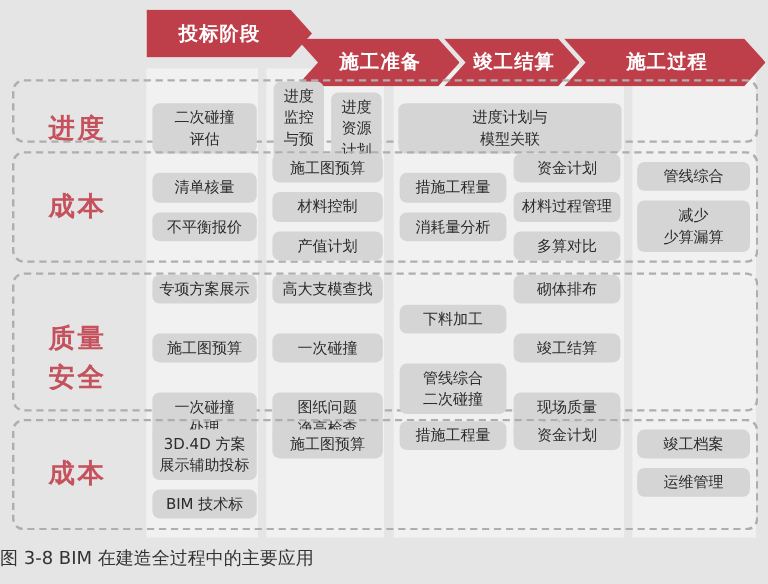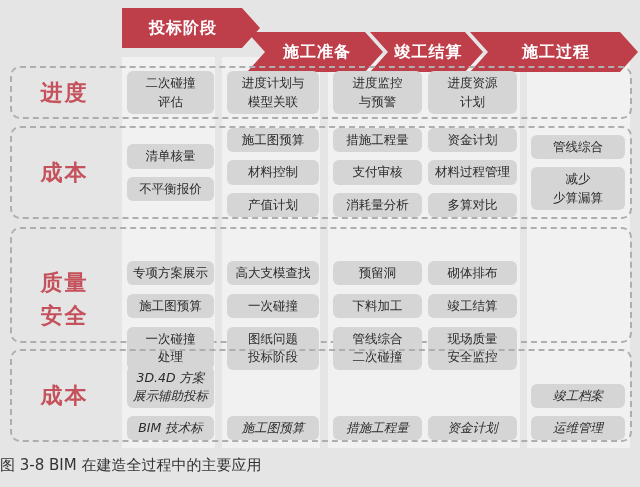--- a/index.html
+++ b/index.html
@@ -40,24 +40,24 @@
   .row.r3{top:227px;height:116px;}
   .row.r4{top:349px;height:93px;}
   .rlabel{
     display:flex;align-items:center;justify-content:center;
     color:#C4515B;font-weight:bold;font-size:22px;letter-spacing:2px;
     white-space:pre-line;line-height:1.5;
   }
   .cell{min-width:0;}
   .stack{display:flex;flex-direction:column;align-items:stretch;gap:8px;padding:0 3px;box-sizing:border-box;}
   .stack.mid{justify-content:center;}
-  .stack.top{justify-content:flex-end;padding-top:7px;font-style:italic;}
+  .stack.top{justify-content:flex-start;padding-top:7px;}
   .duo{display:flex;flex-direction:row;gap:6px;padding:0 4px;box-sizing:border-box;}
   .duo .stack{flex:1 1 0;padding:0;}
-  .r3 .stack{gap:9px;margin-top:32px;}
+  .r3 .stack{gap:25px;}
   .box{
     background:#D5D5D5;border-radius:6px;color:#2B2B2B;
     font-size:12.5px;line-height:1.45;text-align:center;white-space:pre-line;
     display:flex;align-items:center;justify-content:center;
     padding:3px 4px;box-sizing:border-box;min-height:24px;
   }
   
   #caption{
     position:absolute;left:0;top:456px;width:640px;text-align:left;
     font-size:15px;color:#333333;
@@ -79,52 +79,51 @@
     <div class="arrow notched a4">竣工结算</div>
     <div class="arrow notched a3">施工过程</div>
   </div>
 
   <div class="row r1">
     <div class="rlabel">进度</div>
     <div class="cell stack mid">
       <div class="box">二次碰撞
 评估</div>
     </div>
-    <div class="cell stack mid">
-      <div class="box">进度计划与
-模型关联</div>
-    </div>
     <div class="cell duo">
       <div class="stack mid">
         <div class="box">进度监控
 与预警</div>
       </div>
       <div class="stack mid">
         <div class="box">进度资源
 计划</div>
       </div>
+    </div>
+    <div class="cell stack mid">
+      <div class="box">进度计划与
+模型关联</div>
     </div>
     <div class="cell stack mid"></div>
   </div>
 
   <div class="row r2">
     <div class="rlabel">成本</div>
     <div class="cell stack mid">
       <div class="box">清单核量</div>
       <div class="box">不平衡报价</div>
     </div>
     <div class="cell stack mid">
       <div class="box">施工图预算</div>
       <div class="box">材料控制</div>
       <div class="box">产值计划</div>
     </div>
     <div class="cell duo">
       <div class="stack mid">
         <div class="box">措施工程量</div>
-        <div class="box">支付审核</div>
         <div class="box">消耗量分析</div>
       </div>
       <div class="stack mid">
         <div class="box">资金计划</div>
         <div class="box">材料过程管理</div>
         <div class="box">多算对比</div>
       </div>
     </div>
     <div class="cell stack mid">
       <div class="box">管线综合</div>
@@ -139,25 +138,24 @@
     <div class="cell stack mid">
       <div class="box">专项方案展示</div>
       <div class="box">施工图预算</div>
       <div class="box">一次碰撞
 处理</div>
     </div>
     <div class="cell stack mid">
       <div class="box">高大支模查找</div>
       <div class="box">一次碰撞</div>
       <div class="box">图纸问题
-投标阶段</div>
+净高检查</div>
     </div>
     <div class="cell duo">
       <div class="stack mid">
-        <div class="box">预留洞</div>
         <div class="box">下料加工</div>
         <div class="box">管线综合
 二次碰撞</div>
       </div>
       <div class="stack mid">
         <div class="box">砌体排布</div>
         <div class="box">竣工结算</div>
         <div class="box">现场质量
 安全监控</div>
       </div>

